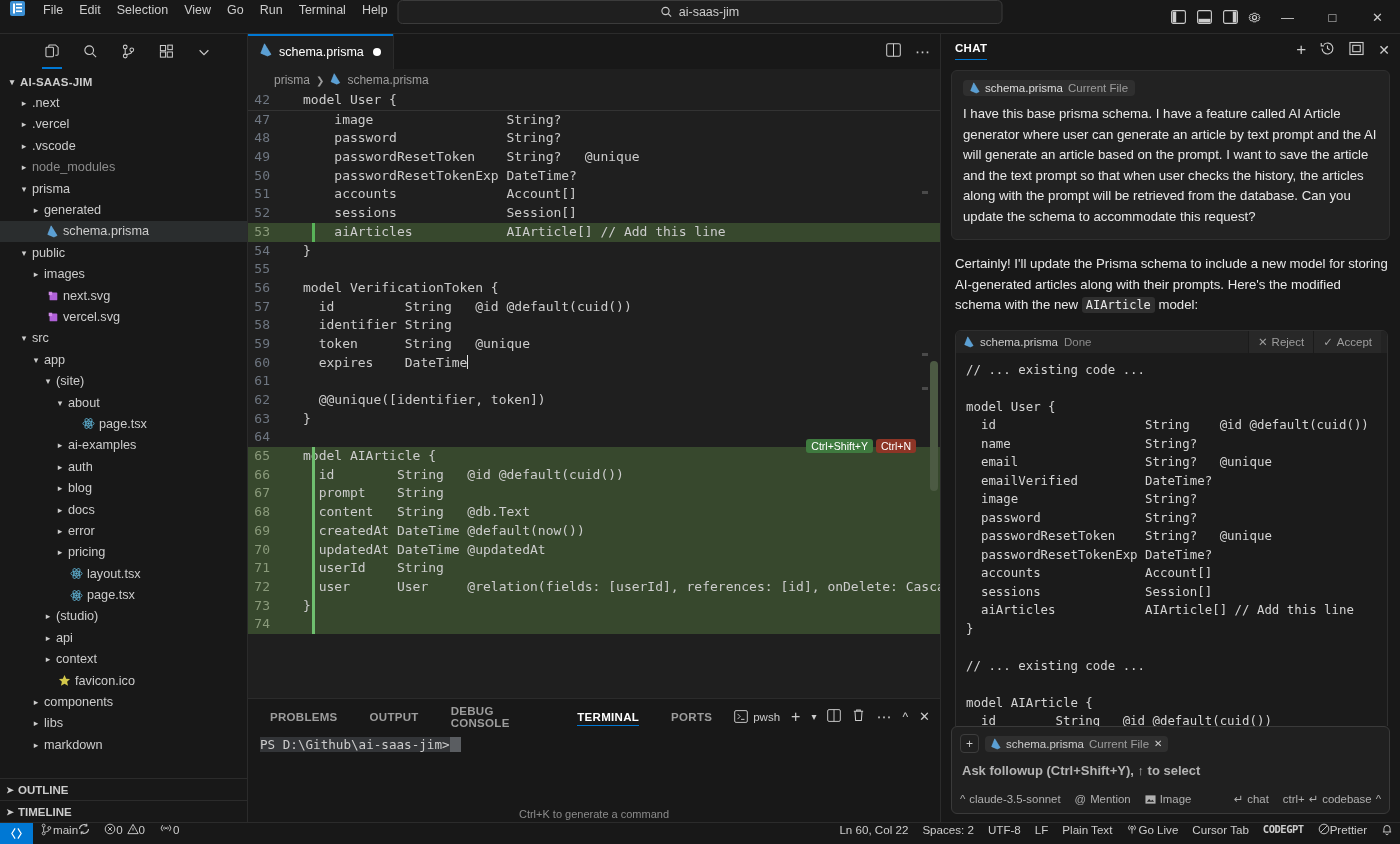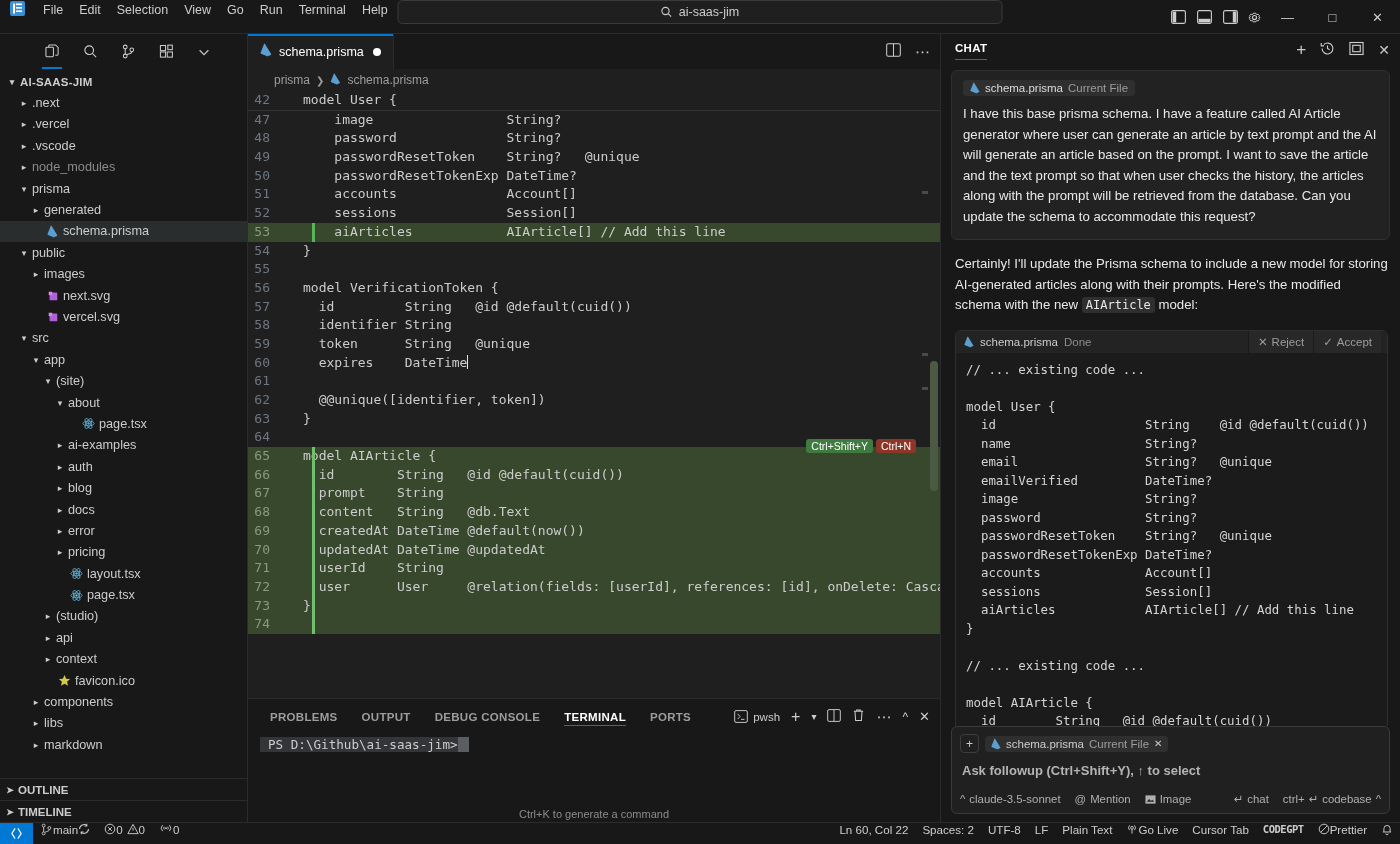--- a/index.html
+++ b/index.html
@@ -93,28 +93,28 @@
   .kb { padding: 1px 5px; border-radius: 3px; color: #fff; }
   .kb.green { background: #3f7a3f; }
   .kb.red { background: #8d3526; }
   .cursor-bar { display:inline-block; width:1px; height:14px; background:#e5e5e5; vertical-align:-2px; }
   .minimap { position: absolute; right: 12px; top: 0; width: 8px; }
   .mm-chunk { position:absolute; right:0; width:6px; background:#4a4a4a; }
   .vscroll-thumb { position:absolute; right:2px; width:8px; background:#4a4a4a; border-radius:4px; }
 
   
   .panel { height: 124px; flex: 0 0 124px; background: #181818; border-top: 1px solid #2b2b2b; display: flex; flex-direction: column; }
-  .panel-tabs { height: 35px; display: flex; align-items: center; padding-left: 12px; gap: 4px; }
+  .panel-tabs { height: 35px; display: flex; align-items: center; padding-left: 12px; gap: 12px; }
   .ptab { font-size: 11.5px; font-weight: bold; letter-spacing: .3px; color: #9d9d9d; padding: 0 10px; height: 35px; display:flex; align-items:center; position:relative; }
   .ptab.active { color: #ffffff; }
   .ptab.active::after { content:""; position:absolute; bottom:8px; left:10px; right:10px; height:1.5px; background:#0078d4; }
   .panel-actions { margin-left: auto; display: flex; align-items: center; gap: 11px; padding-right: 10px; color: #cccccc; }
   .pwsh-chip { display:flex; align-items:center; gap:5px; font-size:11.5px; }
   .term-body { flex: 1 1 auto; position: relative; font-family: "DejaVu Sans Mono","Liberation Mono",monospace; font-size: 12.6px; padding: 3px 0 0 12px; color:#cccccc; }
-  .term-prompt { background: #333538; display:inline-block;padding-left:8px; }
+  .term-prompt { background: #333538; display:inline-block; }
   .term-cursor { display:inline-block; width:11px; height:15px; background:#5a5d61; vertical-align:-3px; position:relative; }
   .term-hint { position:absolute; bottom: 2px; left:0; right:0; text-align:center; font-size:11px; color:#8b8b8b; font-family:"Liberation Sans",sans-serif; }
 
   
   .chat { width: 460px; flex: 0 0 460px; background: #181818; display: flex; flex-direction: column; border-left: 1px solid #2b2b2b; min-height: 0; }
   .chat-head { height: 34px; display: flex; align-items: center; padding: 0 10px 0 14px; }
   .chat-title { font-size: 11.5px; font-weight: bold; letter-spacing: .3px; color: #ffffff; position: relative; padding-bottom: 4px; }
   .chat-title::after { content:""; position:absolute; bottom:-2px; left:0; right:0; height:1.5px; background:#0078d4; }
   .chat-actions { margin-left: auto; display: flex; align-items: center; gap: 14px; color: #cccccc; }
   .chat-scroll { flex: 1 1 auto; overflow: hidden; padding: 0 10px; min-height: 0; position: relative; }

